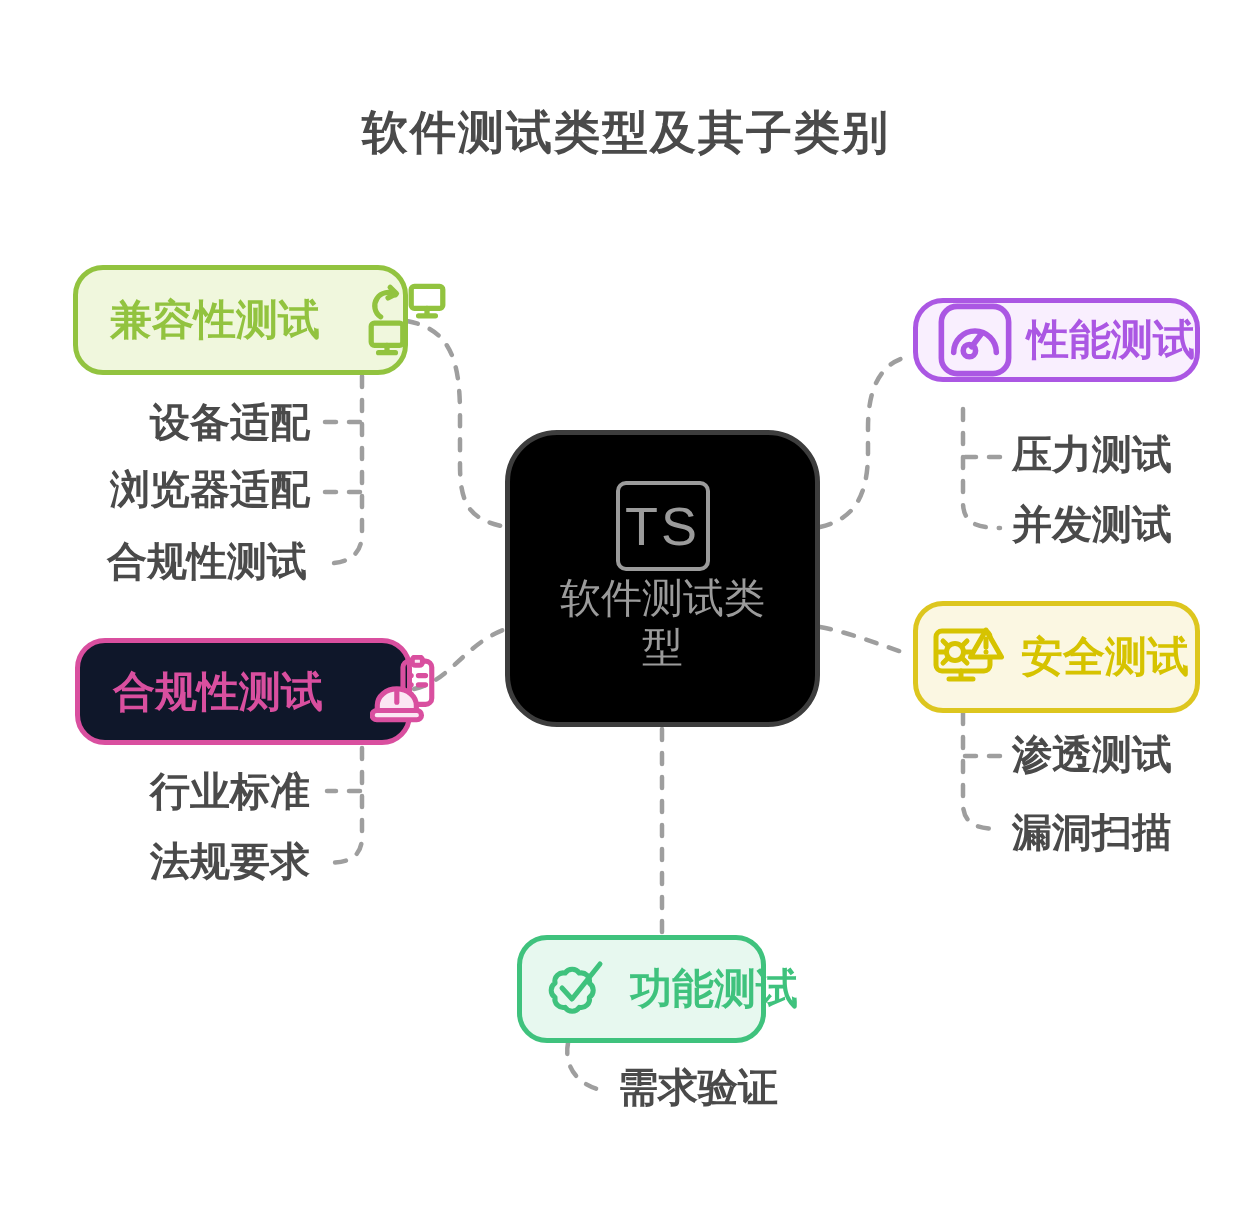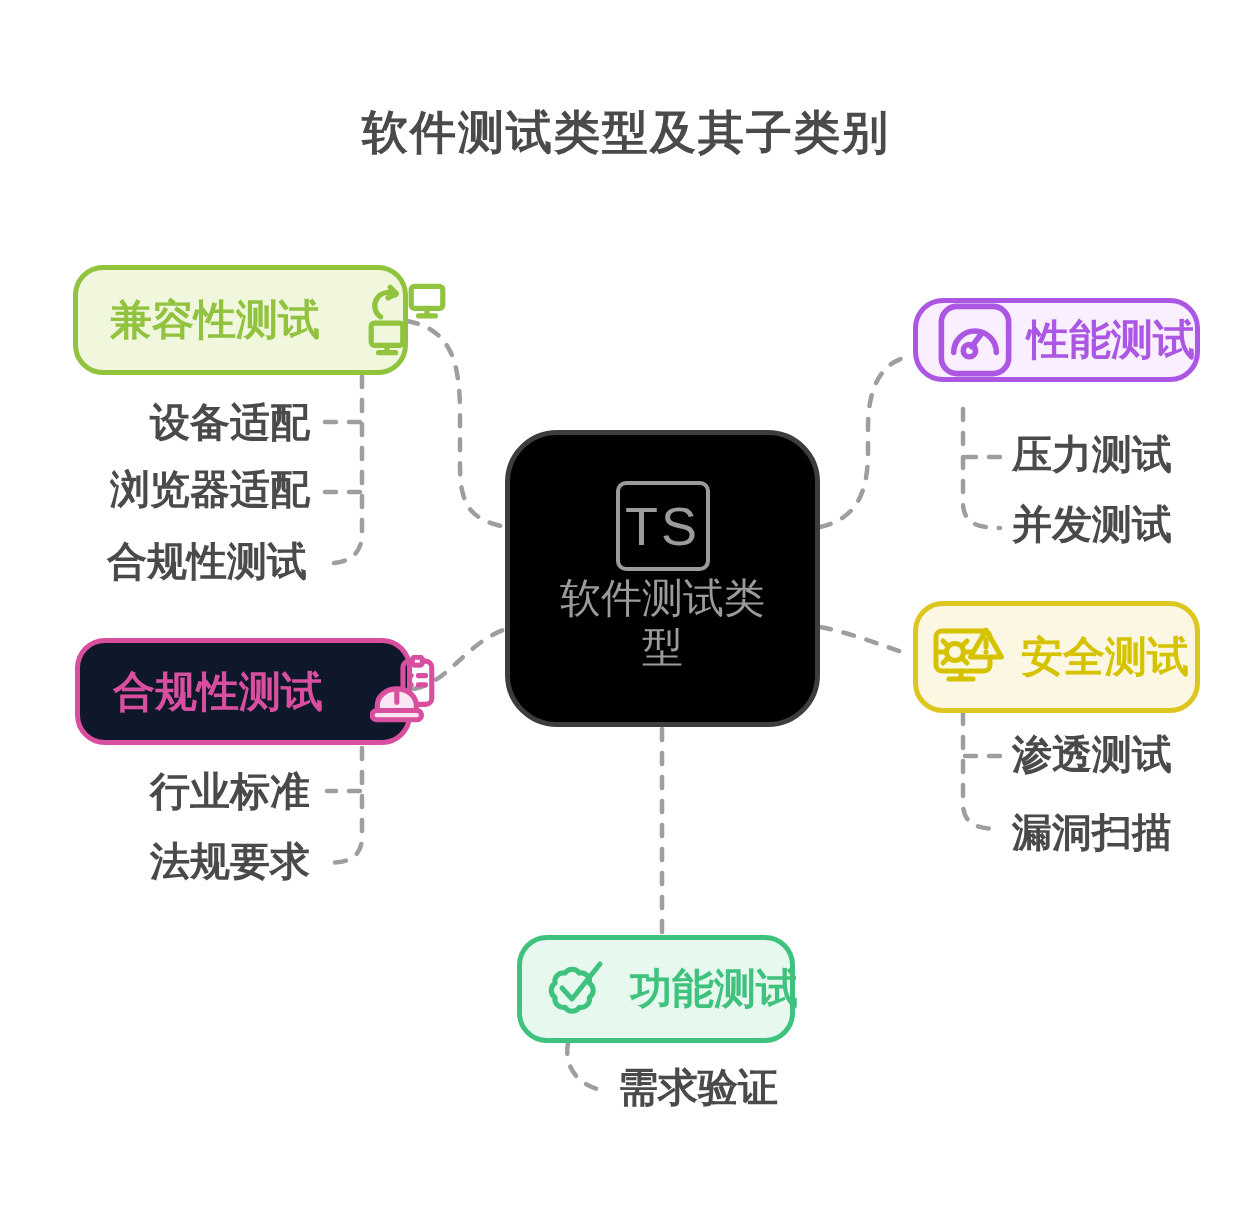--- a/index.html
+++ b/index.html
@@ -34,21 +34,21 @@
   .node {
     position:absolute; display:flex; align-items:center; box-sizing:border-box;
     border:5px solid; border-radius:30px;gap:47px;
   }
   .node .label { font-size:42px; font-weight:600; white-space:nowrap; }
   .node .icon { flex:none; display:block; }
   #node-compatibility { left:73px;  top:265px; width:335px; height:110px; justify-content:space-between; padding:0 24px 0 32px; }
   #node-compliance    { left:75px;  top:638px; width:337px; height:107px; justify-content:space-between; padding:0 20px 0 33px; }
   #node-performance   { left:913px; top:298px; width:287px; height:84px; padding:0 16px 0 20px; gap:15px; }
   #node-security      { left:913px; top:601px; width:287px; height:112px; padding:0 12px 0 15px; gap:12px; }
-  #node-functional    { left:517px; top:935px; width:278px; height:108px; padding:0 14px 0 22px; gap:12px; }
+  #node-functional    { left:517px; top:935px; width:249px; height:108px; padding:0 14px 0 22px; gap:12px; }
   
   .sub { position:absolute; font-size:40px; font-weight:700; white-space:nowrap; line-height:1.05; }
   .sub.left  { text-align:right; }
   #sub-device  { top:401px; right:942px; }
   #sub-browser { top:468px; right:942px; }
   #sub-os      { top:540px; right:945px; }
   #sub-industry{ top:770px; right:942px; }
   #sub-law     { top:840px; right:942px; }
   #sub-stress  { top:434px; left:1012px; }
   #sub-concur  { top:503px; left:1012px; }

